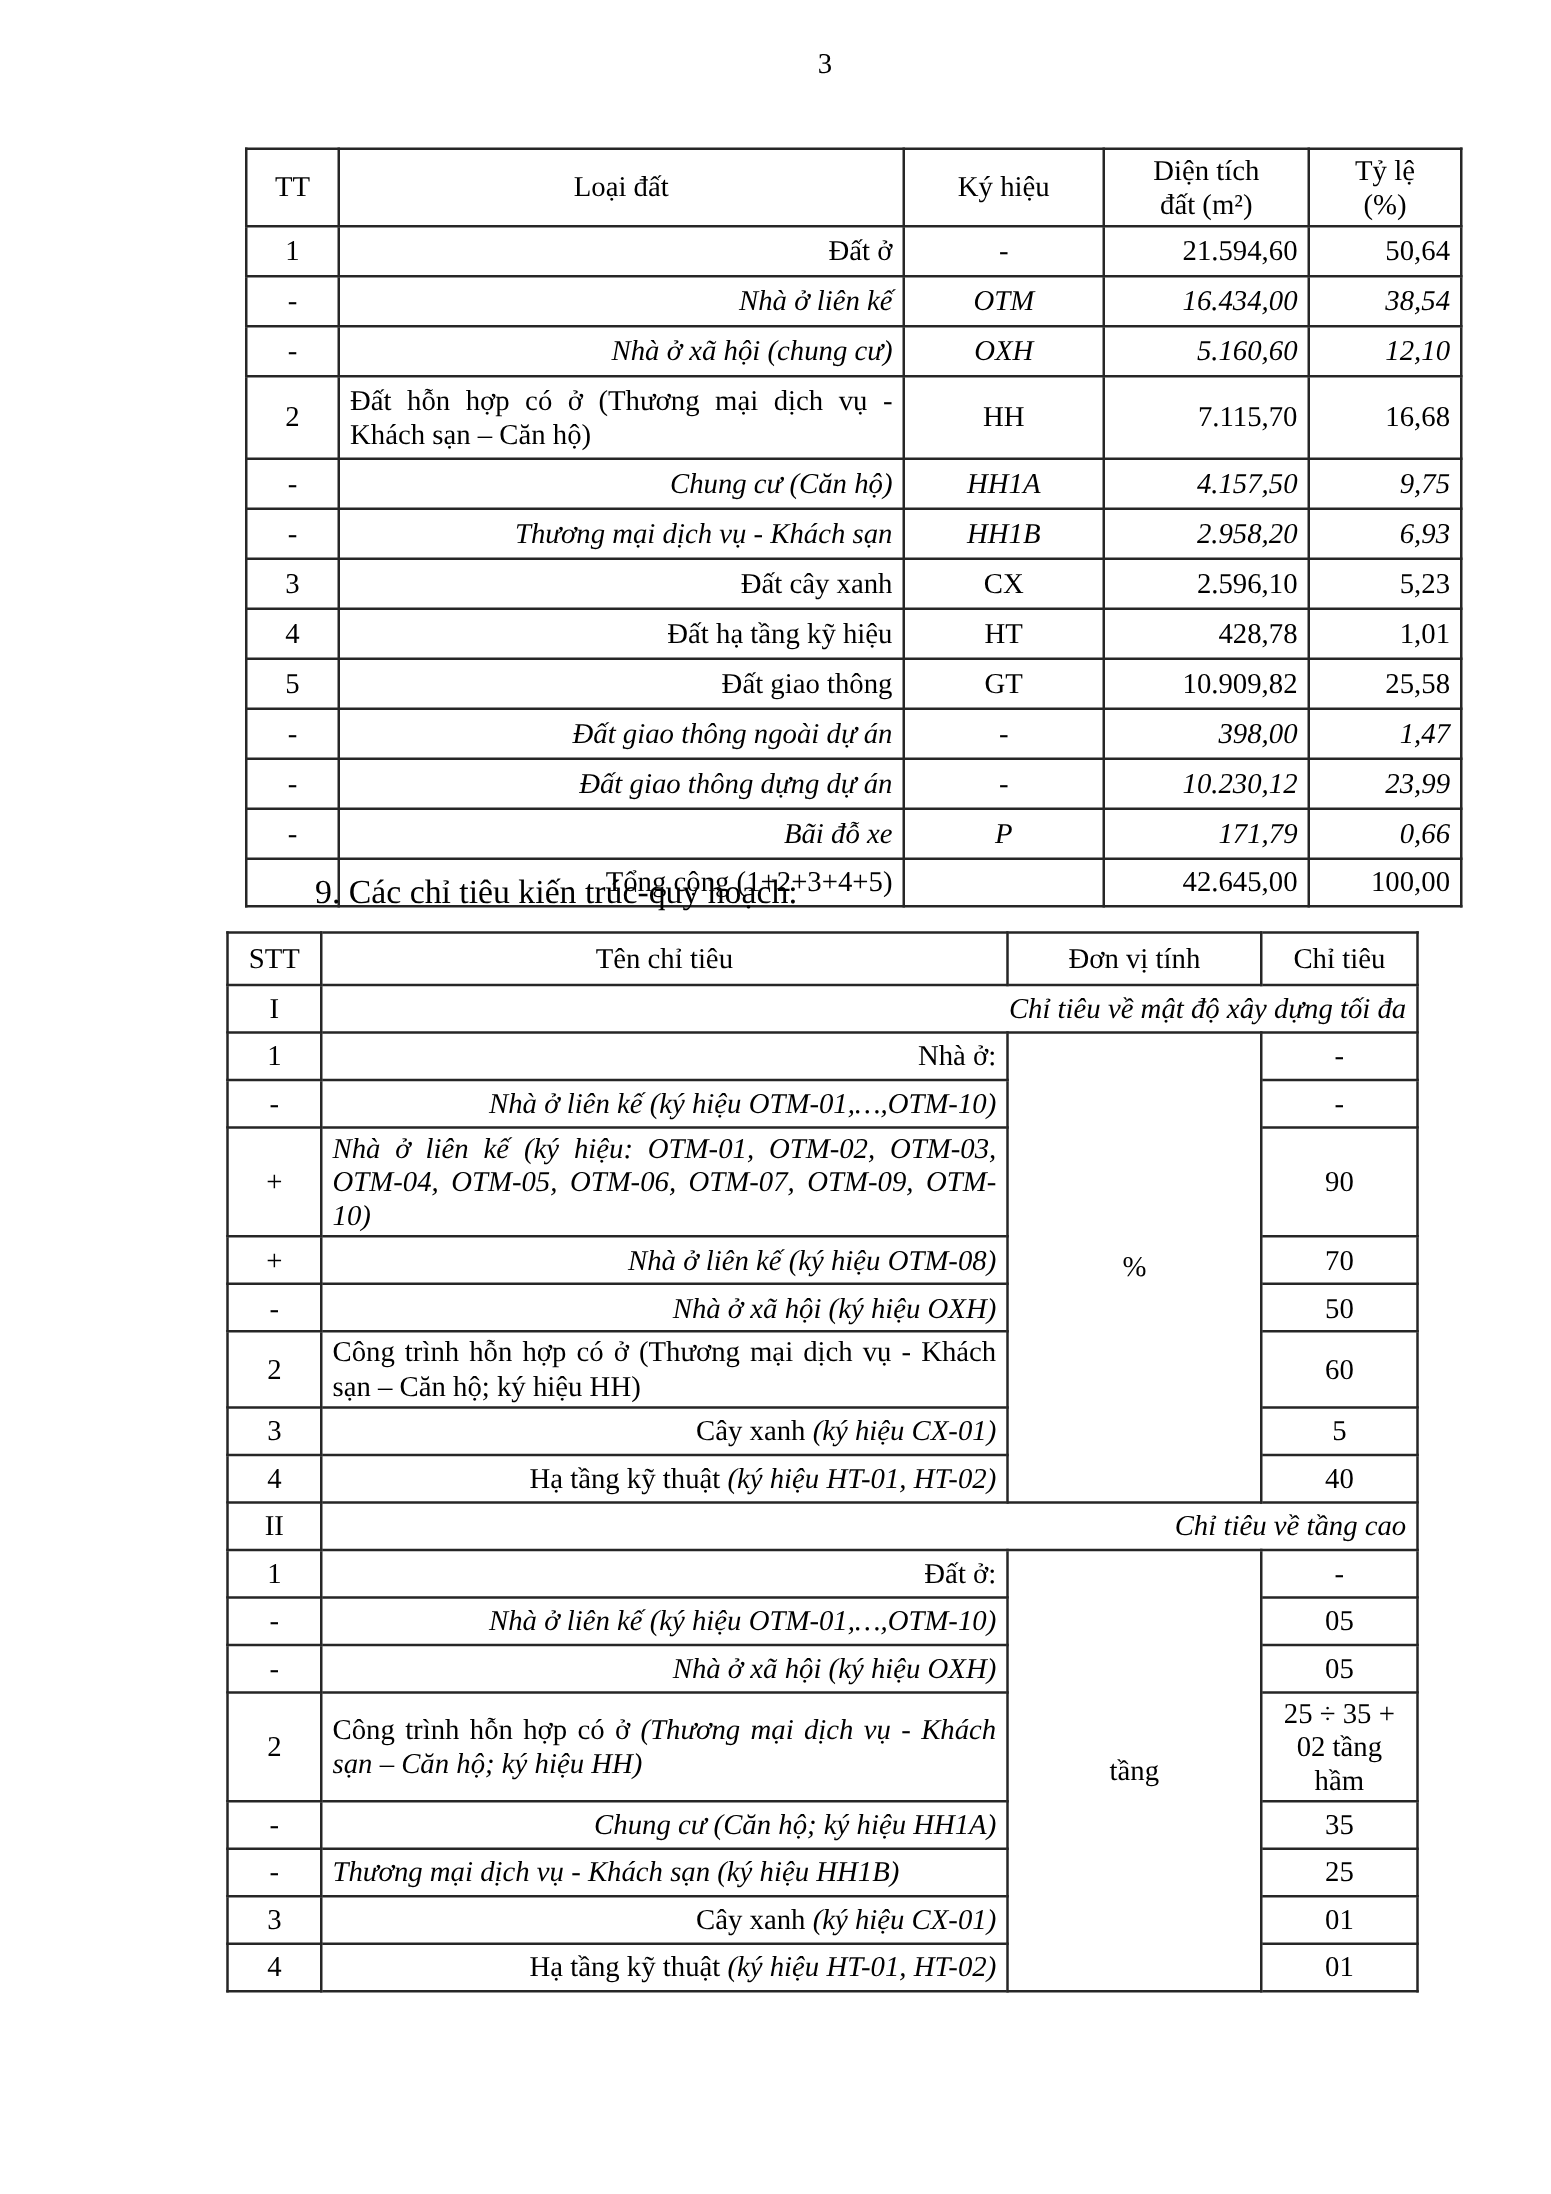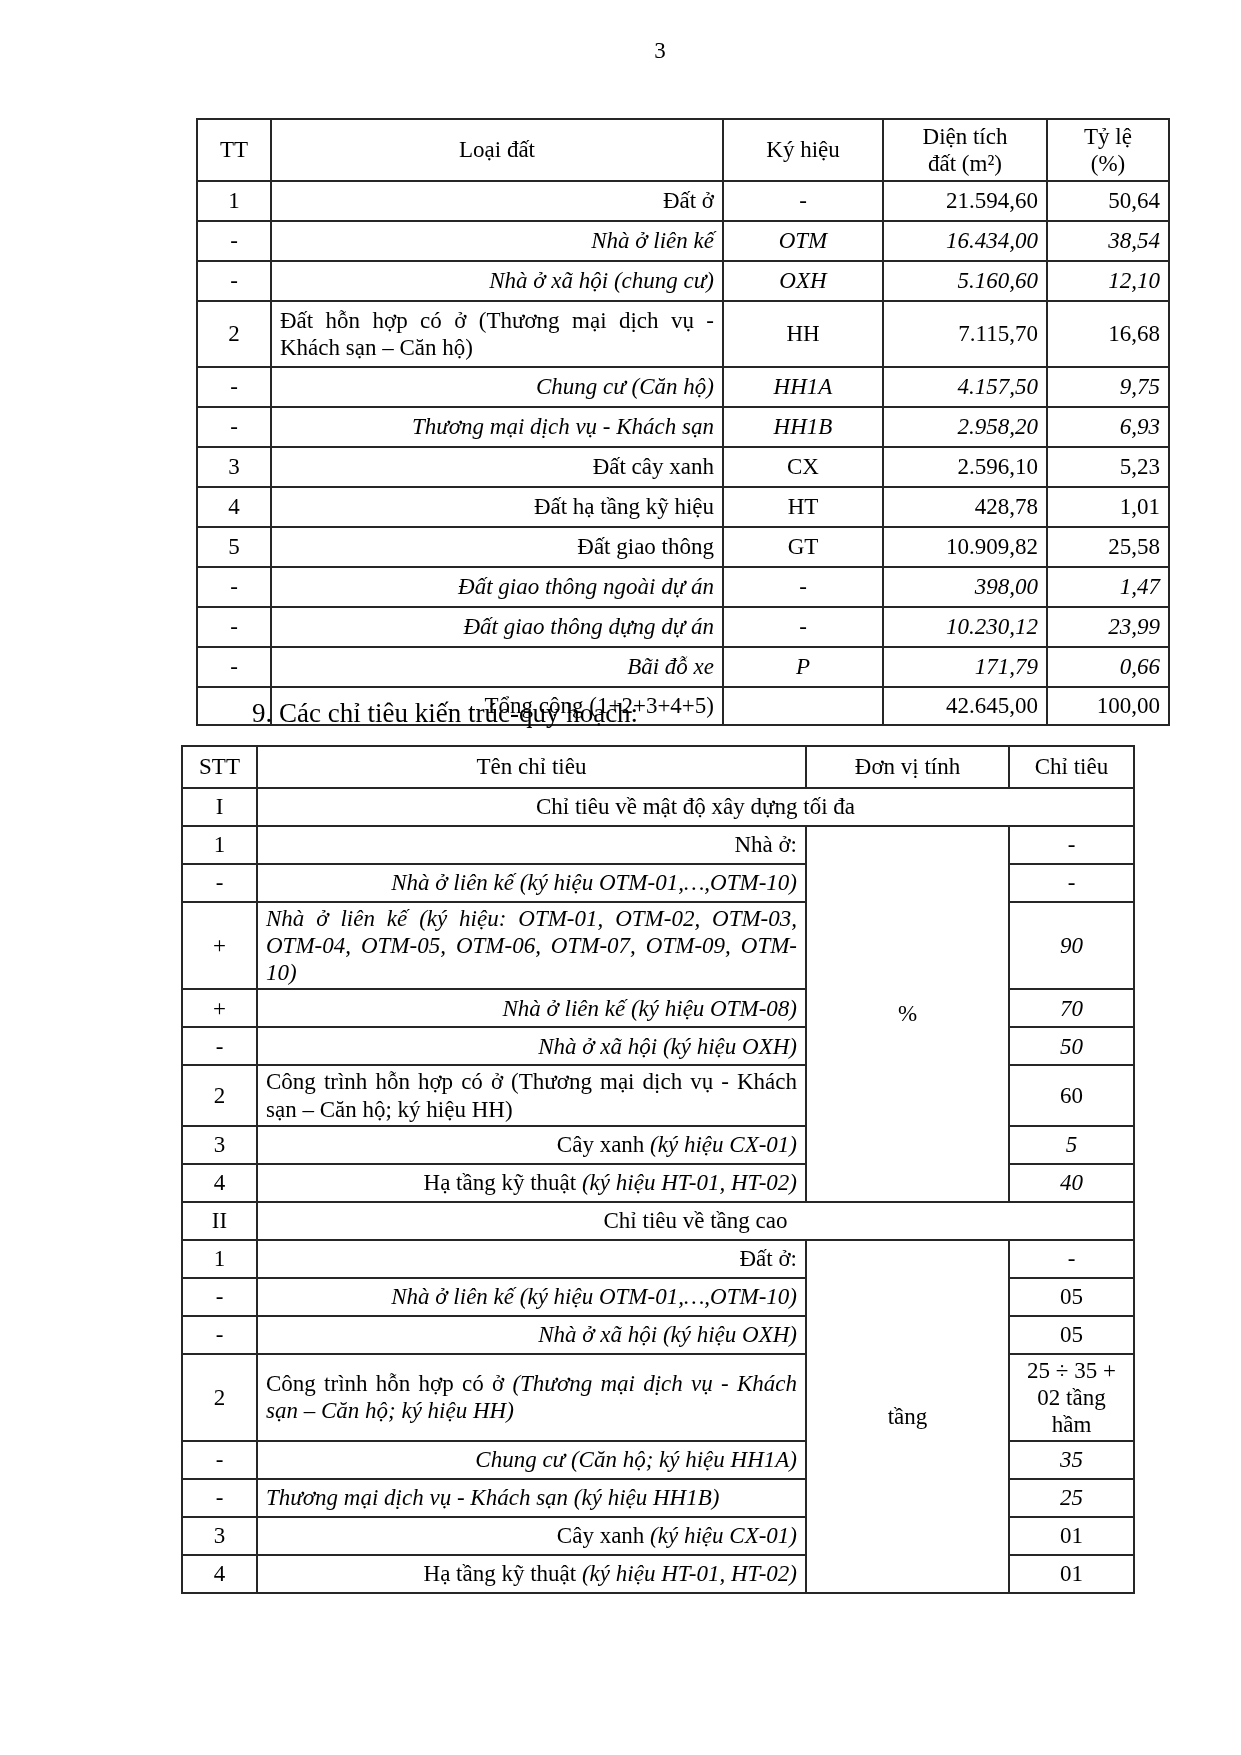--- a/index.html
+++ b/index.html
@@ -16,24 +16,24 @@
   .t1 tr.dbl td{height:60px;}
   .t1 tr.tot td{height:32px;}
   .t2 th{height:36px;}
   .t2 td{height:32px;}
   .b{font-weight:bold;}
   .it{font-style:italic;}
   .ctr{text-align:center;}
   .num{text-align:right;padding-right:10px;}
   .c-name{text-align:right;padding-left:10px;}
   .jst{text-align:justify;}
-  .c-sec{font-weight:bold;text-align:center;padding-left:10px;}
+  .c-sec{font-weight:bold;text-align:right;padding-left:10px;font-style:italic;}
   .c-unit{text-align:center;font-style:normal;}
   .c-val{text-align:center;}
-  tr.vit td.c-val{font-style:italic;}
+  tr.vit td.c-val{}
   .h9{position:absolute;left:252px;top:698px;font-weight:normal;font-size:27px;}
   .t2 td.c-val{padding:2px 6px;}
 </style>
 </head>
 <body>
 
 <div class="page">
 
   <div class="pagenum">3</div>
 

